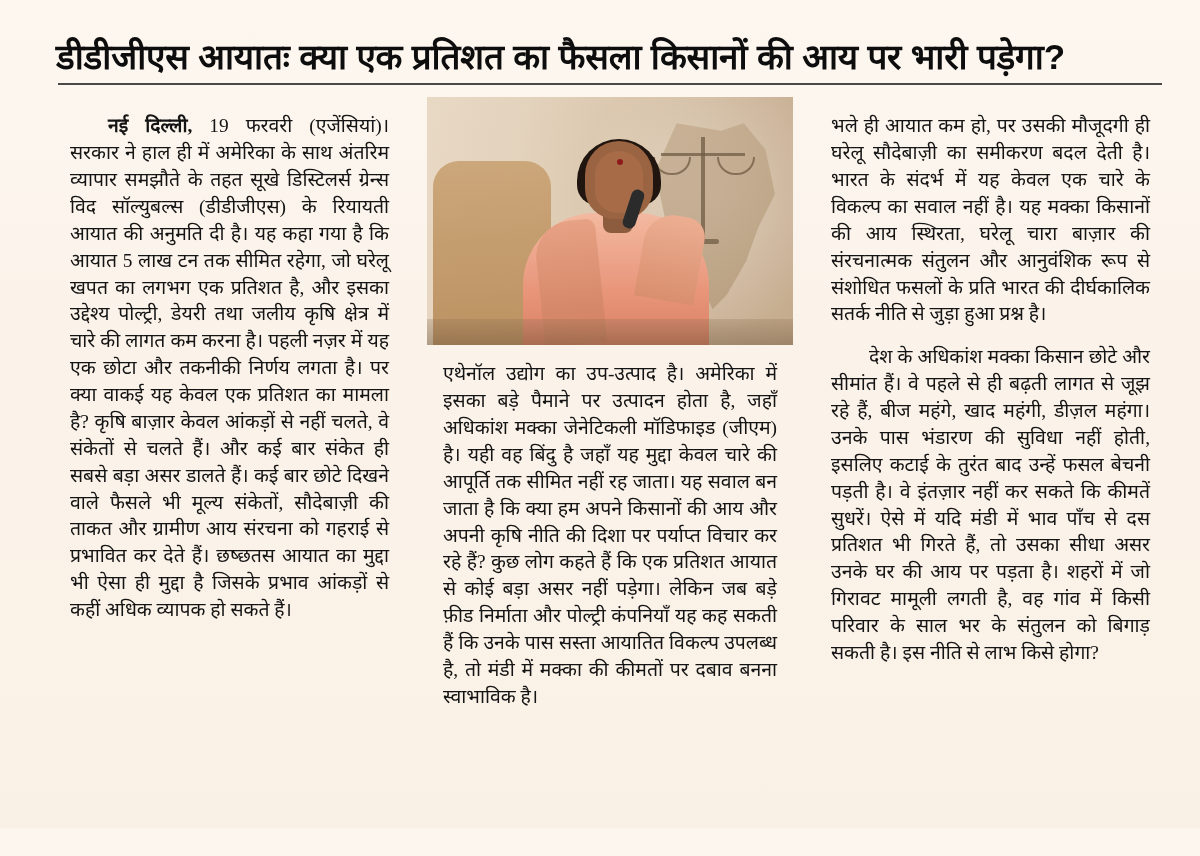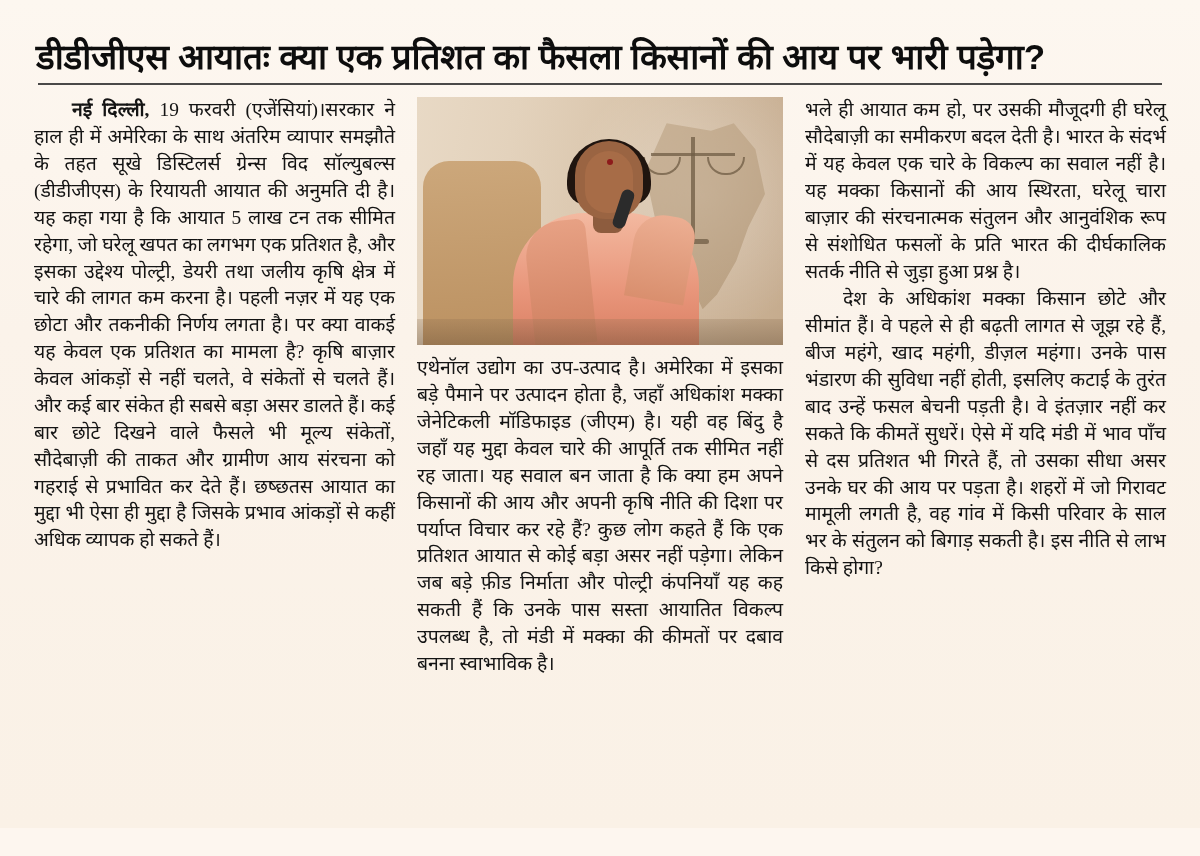--- a/index.html
+++ b/index.html
@@ -13,21 +13,21 @@
     font-family: "Liberation Serif", "DejaVu Serif", serif;
     color: #1a1a1a;
     overflow: hidden;
   }
   .page {
     position: relative;
     width: 1200px;
     height: 828px;
     background: linear-gradient(180deg, #fdf7f0 0%, #fbf3ea 40%, #faf1e6 100%);
     box-sizing: border-box;
-    padding: 30px 34px 10px 34px;
+    padding: 30px 34px 10px 54px;
   }
   .headline {
     font-family: "Liberation Sans", "DejaVu Sans", sans-serif;
     font-weight: bold;
     font-size: 35px;
     line-height: 1.18;
     color: #0d0d0d;
     letter-spacing: -0.2px;
     margin: 6px 0 4px 2px;
     white-space: nowrap;
@@ -45,21 +45,21 @@
   }
   .col {
     width: 366px;
     font-size: 19.4px;
     line-height: 1.385;
     text-align: justify;
     text-justify: inter-word;
     color: #141414;
   }
   .col p {
-    margin: 0;
+    margin: 16px;
   }
   .col p + p {
     margin-top: 1px;
   }
   .indent {
     text-indent: 38px;
   }
   .dateline {
     font-weight: bold;
   }

